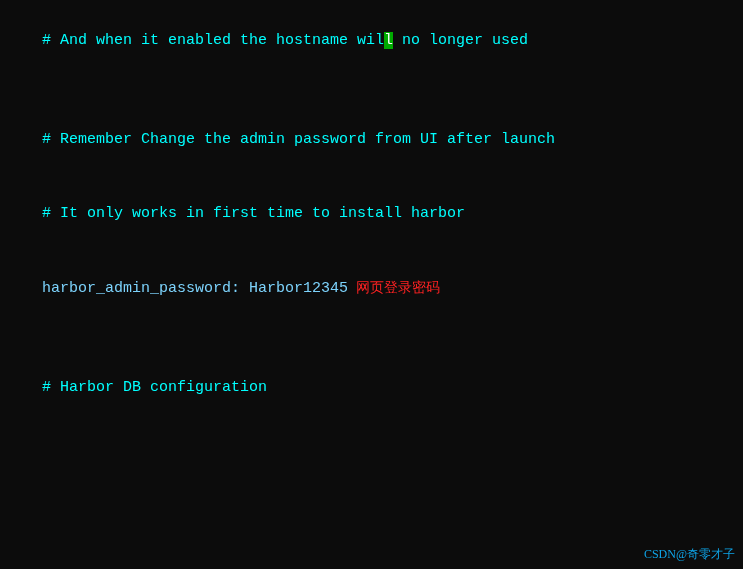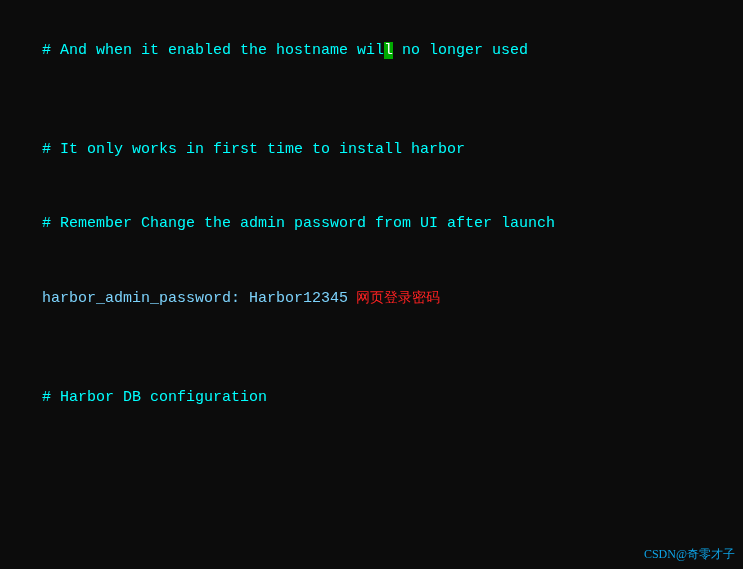--- a/index.html
+++ b/index.html
@@ -9,21 +9,21 @@
       background-color: #0c0c0c;
       font-family: 'Courier New', Courier, monospace;
       font-size: 15px;
       overflow: hidden;
       position: relative;
     }
     .terminal {
       width: 743px;
       height: 569px;
       background-color: #0c0c0c;
-      padding: 14px 0 0 0;
+      padding: 4px 0 0 0;
       position: relative;
       overflow: hidden;
     }
     .line {
       white-space: pre;
       line-height: 1.65;
       padding-left: 6px;
     }
     .cyan { color: #00ffff; }
     .white { color: #7dd3fc; }
@@ -56,25 +56,25 @@
 
   <div class="line">
     <span class="cyan"># And when it enabled the hostname wil</span><span class="green-highlight">l</span><span class="cyan"> no longer used</span>
   </div>
 
 
   <div class="line">&nbsp;</div>
 
 
   <div class="line">
-    <span class="cyan"># It only works in first time to install harbor</span>
+    <span class="cyan"># Remember Change the admin password from UI after launch</span>
   </div>
 
   <div class="line">
-    <span class="cyan"># Remember Change the admin password from UI after launch</span>
+    <span class="cyan"># It only works in first time to install harbor</span>
   </div>
 
   <div class="line">
     <span class="white">harbor_admin_password: </span><span class="white">Harbor12345</span><span class="annotation-red inline-annotation">网页登录密码</span>
   </div>
 
   <div class="line">&nbsp;</div>
 
   <div class="line">
     <span class="cyan"># Harbor DB configuration</span>

